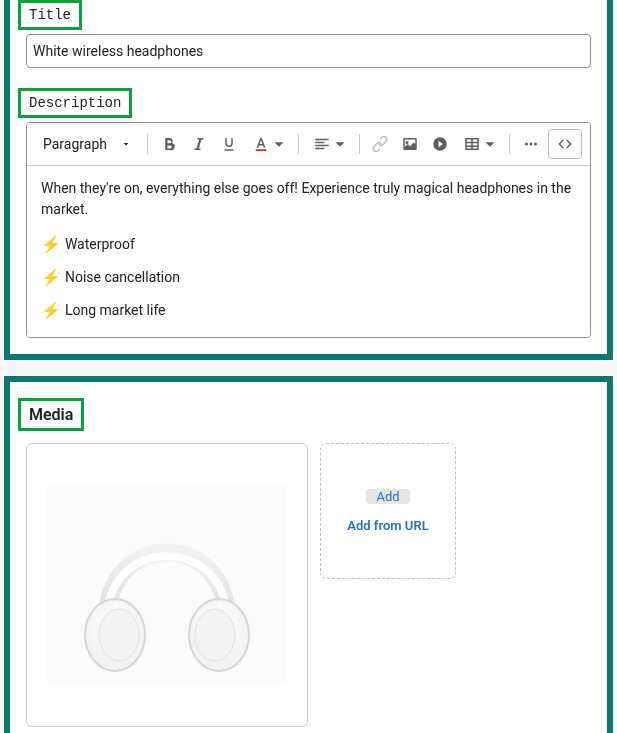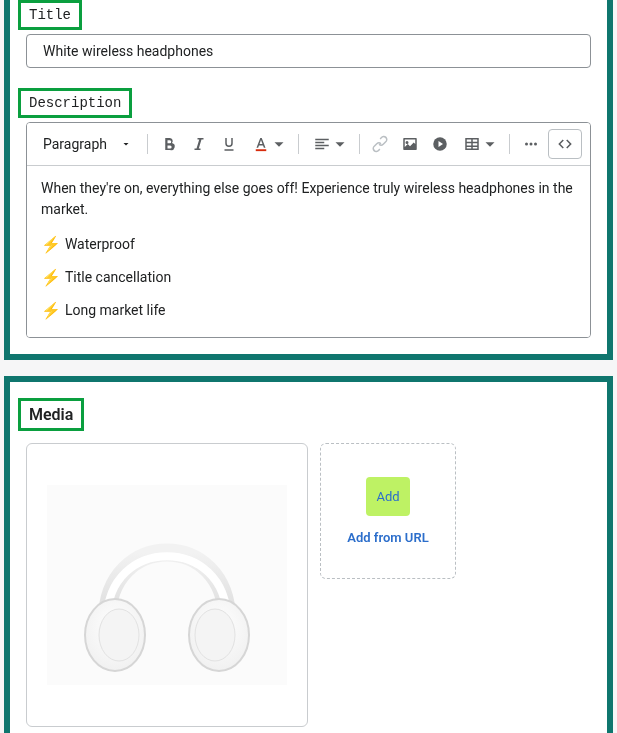--- a/index.html
+++ b/index.html
@@ -40,21 +40,21 @@
     margin-left: -8px;
     margin-bottom: 12px;
   }
   .highlight-box {
     border: 3px solid #0a9f3f;
   }
   .text-input {
     width: 100%;
     border: 1px solid #8c9196;
     border-radius: 4px;
-    padding: 8px 16px;
+    padding: 8px 6px;
     font-size: 14px;
     font-family: inherit;
     color: #202223;
     background: #fff;
   }
   .spacer-md { height: 20px; }
 
   
   .rte-wrap {
     border: 1px solid #8c9196;
@@ -162,24 +162,24 @@
     border:1px dashed #babfc3;
     border-radius:6px;
     display:flex;
     flex-direction:column;
     align-items:center;
     justify-content:center;
     gap:14px;
     background:#fff;
   }
   .add-pill {
-    background:#bef264;
+    background:#e5e5e5;
     color:#2c6ecb;
     border-radius:4px;
-    padding:12px 10px;
+    padding:0 10px;
     font-size:13px;
     cursor:pointer;
     text-align:center;
   }
   .add-url {
     color:#2c6ecb;
     font-size:13px;
     font-weight:600;
     cursor:pointer;
   }
@@ -289,28 +289,28 @@
       <div class="tb-right">
         <div class="html-btn">
           <svg viewBox="0 0 24 24" style="width:18px;height:18px">
               <path fill="currentColor" d="M9 6l-6 6 6 6 1.4-1.4L5.8 12l4.6-4.6L9 6zm6 0l-1.4 1.4L18.2 12l-4.6 4.6L15 18l6-6-6-6z"></path>
             </svg>
         </div>
       </div>
     </div>
 
     <div class="rte-body">
-      <p>When they're on, everything else goes off! Experience truly wireless headphones in the market.</p>
+      <p>When they're on, everything else goes off! Experience truly magical headphones in the market.</p>
       <div class="feature-line">
         <span class="bolt">⚡</span>
         <span>Waterproof</span>
       </div>
       <div class="feature-line">
         <span class="bolt">⚡</span>
-        <span>Title cancellation</span>
+        <span>Noise cancellation</span>
       </div>
       <div class="feature-line" style="margin-bottom:4px;">
         <span class="bolt">⚡</span>
         <span> Long market life</span>
       </div>
     </div>
   </div>
 </div>
 
 <div style="height:16px;"></div>

